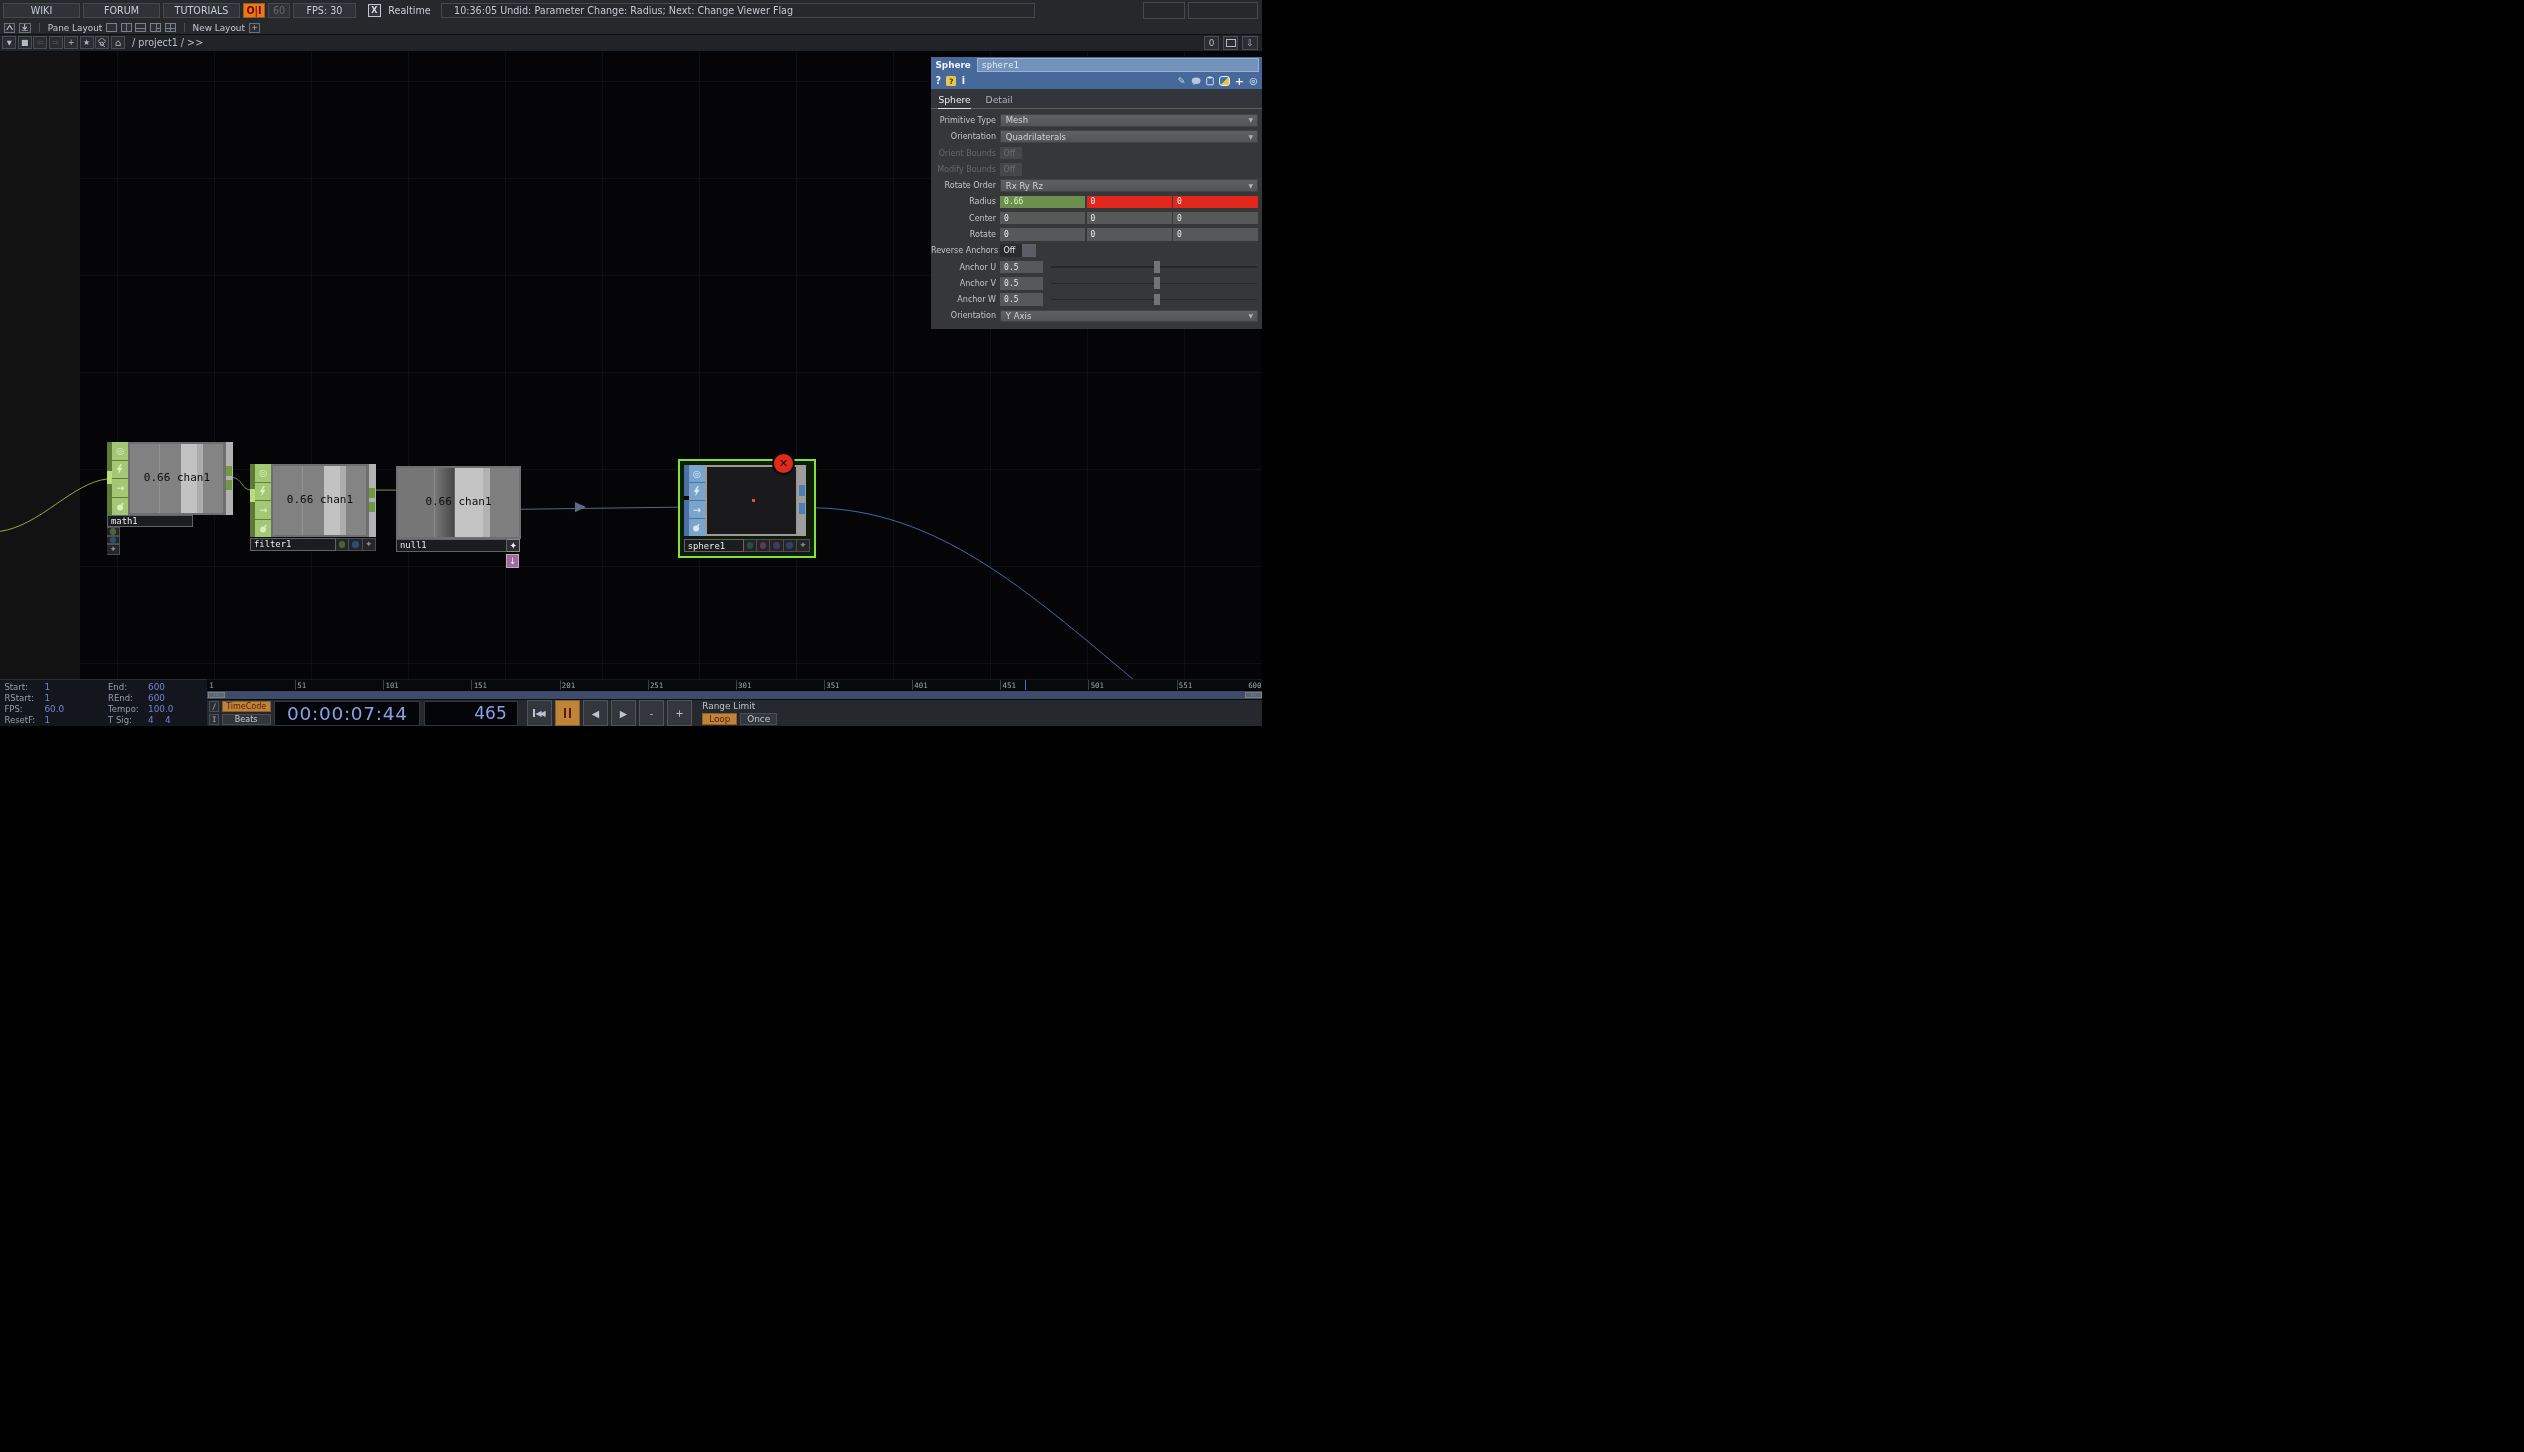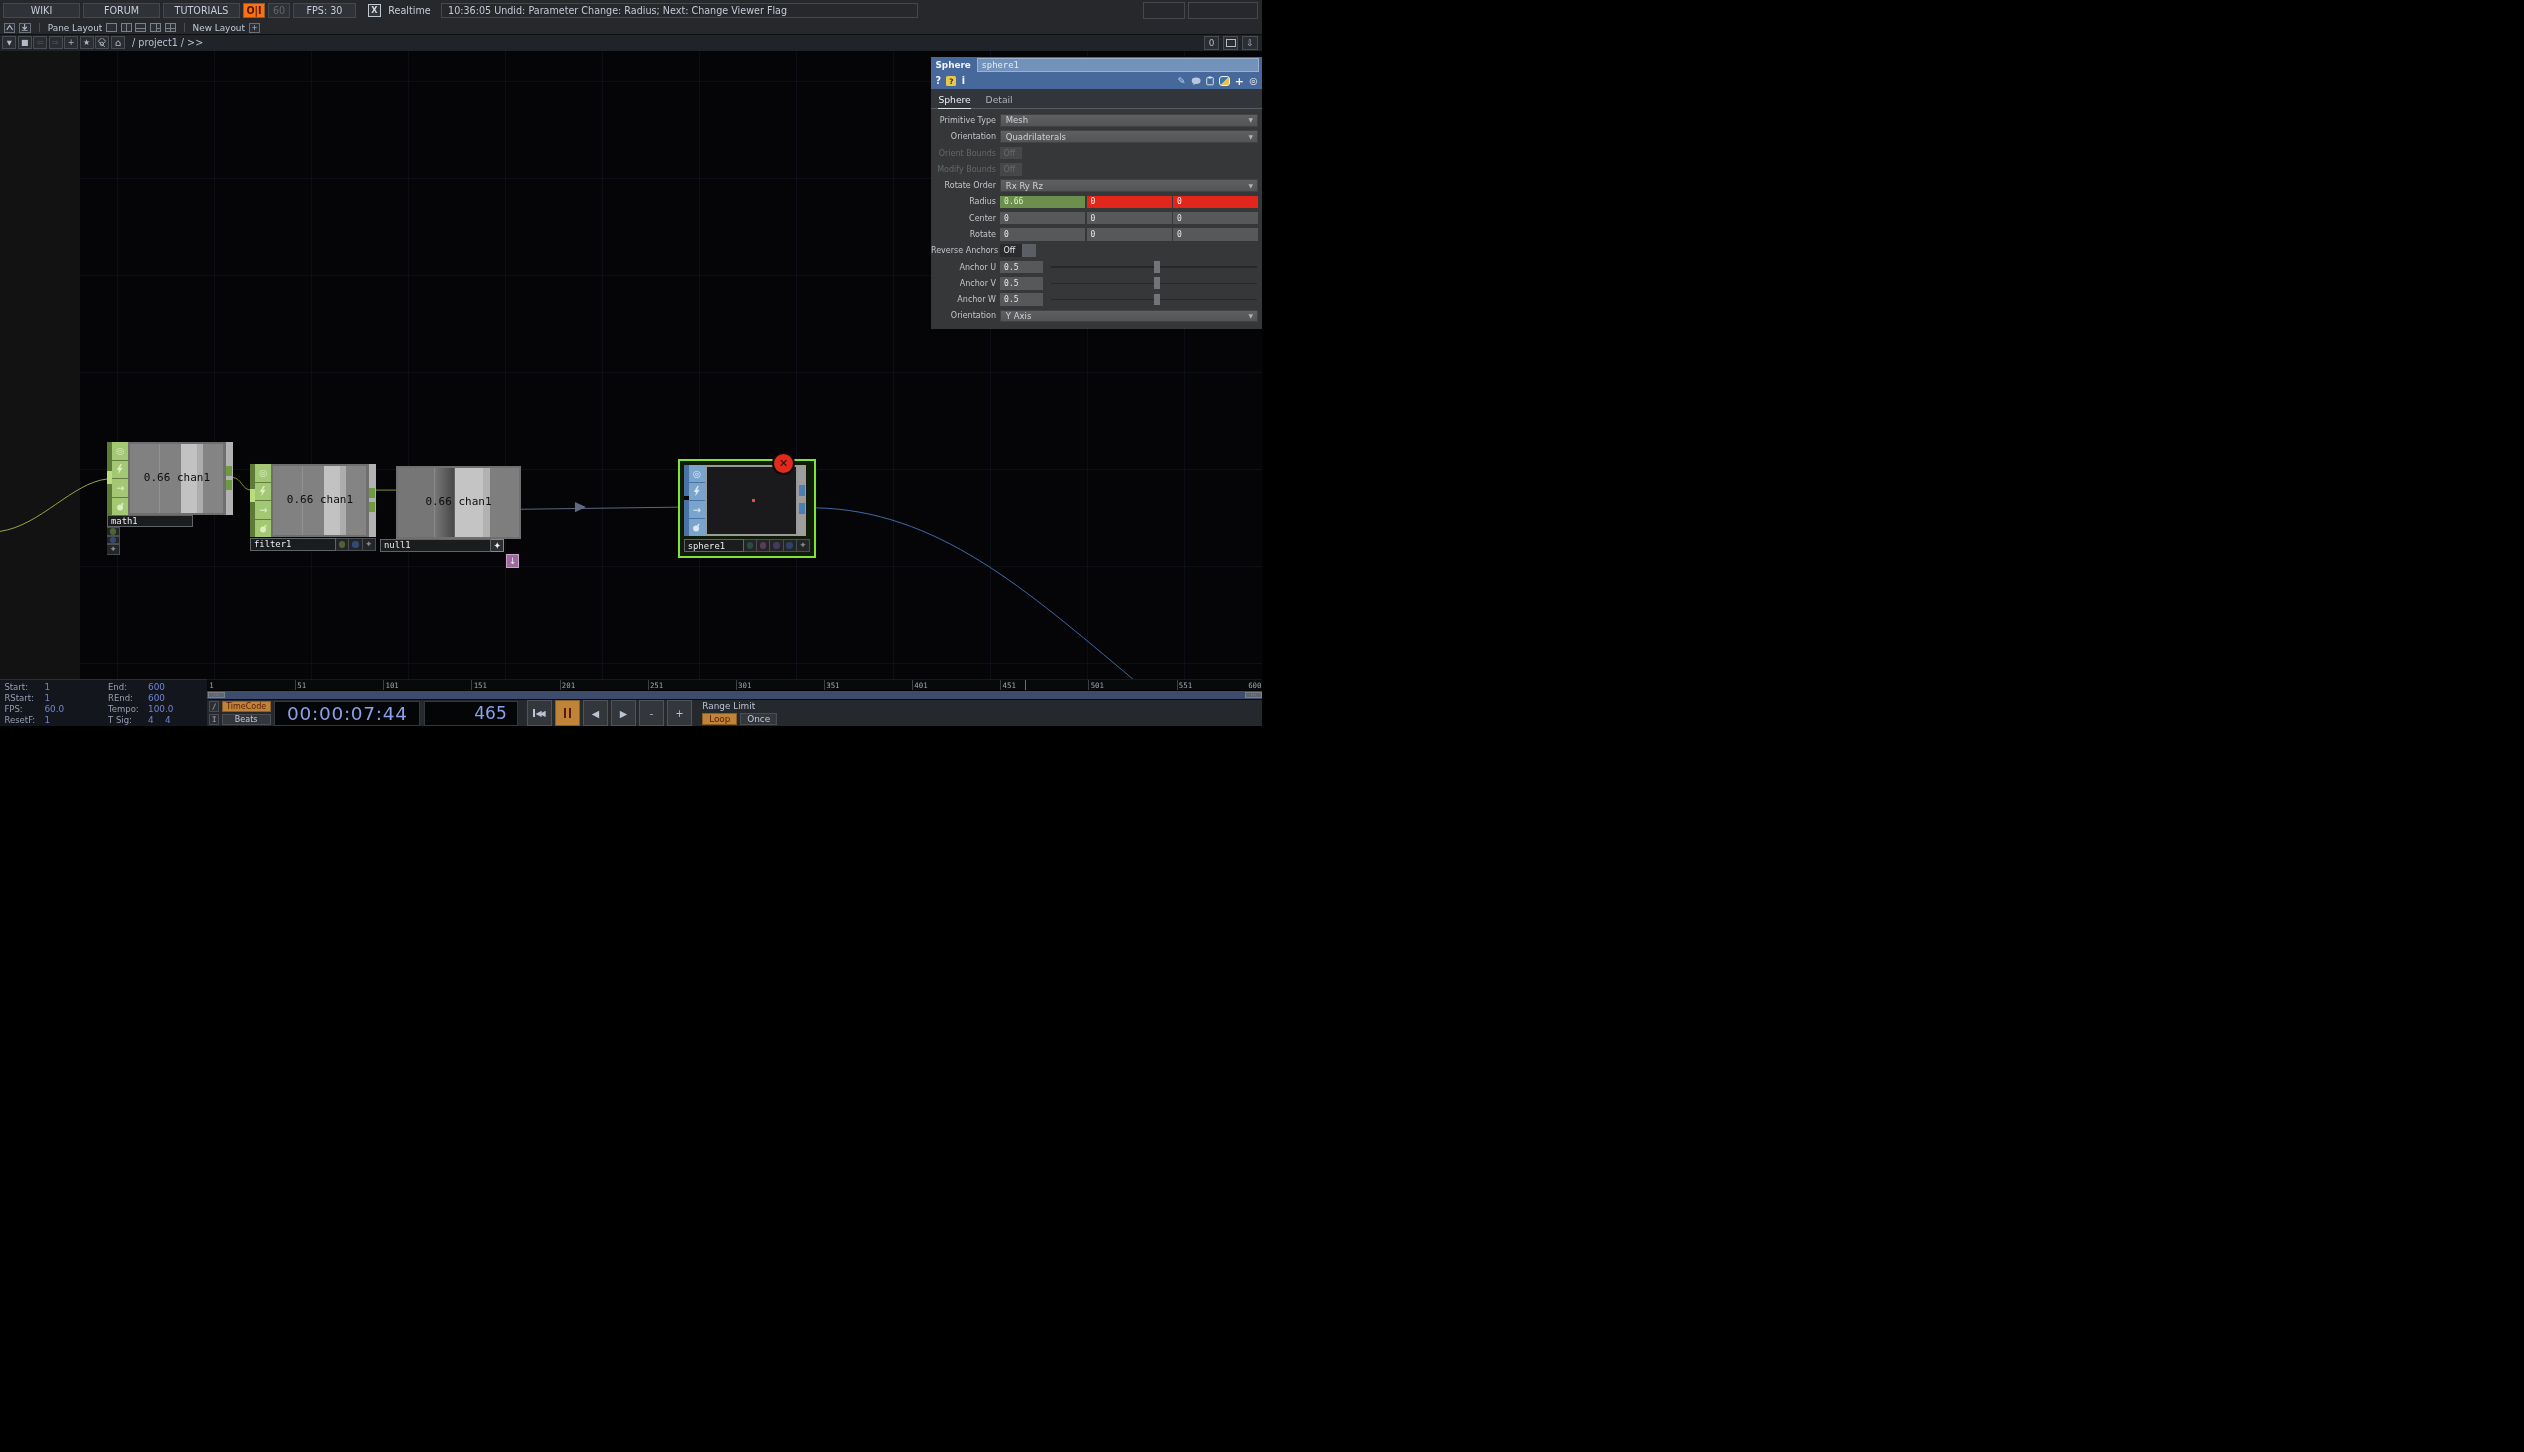--- a/index.html
+++ b/index.html
@@ -10,22 +10,22 @@
            border-bottom:0.7px solid #0e0f11;display:flex;align-items:center;padding:0 3px;gap:3px;}
   .mbtn{height:15.5px;background:#2f3237;border:0.7px solid #45494f;color:#c6cdd9;font-size:9.6px;
         display:flex;align-items:center;justify-content:center;box-sizing:border-box;}
   .w-link{width:77px;}
   .oi{width:22px;background:#f97316;color:#551508;font-weight:bold;border-color:#8a5f28;}
   .oi-val{width:22px;color:#63676d;}
   .fps{width:63px;}
   .chk{width:11px;height:11px;border:0.7px solid #c2c8d2;background:#33373c;color:#d8dce4;
        font-size:8px;font-weight:bold;display:flex;align-items:center;justify-content:center;margin-left:8.9px;}
   .rt-label{font-size:9.6px;color:#c6cdd9;margin:0 4.4px;}
-  .statusbox{width:477px;height:15.5px;border:0.7px solid #45494f;color:#c3cad6;font-size:9.6px;
-             display:flex;align-items:center;padding:0 6px;margin-left:3px;box-sizing:border-box;
+  .statusbox{width:594px;height:15.5px;border:0.7px solid #45494f;color:#c3cad6;font-size:9.6px;
+             display:flex;align-items:center;padding:0 12px;margin-left:3px;box-sizing:border-box;
              white-space:nowrap;overflow:hidden;}
   .mspacer{flex:1;}
   .mempty1{width:40px;height:15.5px;border:0.7px solid #45494f;}
   .mempty2{width:68px;height:15.5px;border:0.7px solid #45494f;margin-right:1.5px;}
   
   .layoutbar{position:absolute;left:0;top:21.4px;right:0;height:12.6px;background:#26282c;
              border-bottom:0.7px solid #0e0f11;display:flex;align-items:center;padding:0 3.7px;gap:3.7px;}
   .libox{width:11.8px;height:10.3px;border:0.7px solid #6a7078;background:#2c3036;display:flex;
          align-items:center;justify-content:center;color:#b9c1cd;font-size:7.4px;box-sizing:border-box;}
   .ldiv{width:0.7px;height:8.9px;background:#4a4e54;margin:0 4.4px;}
@@ -369,21 +369,21 @@
         </div>
       <div class="nbtn">
           <span class="sparkle">✦</span>
         </div>
     </div>
 
     <div class="nullviewer" style="left:396px;top:415px;">
       <div class="stripes2"></div>
       <span class="nval">0.66 chan1</span>
     </div>
-    <div class="namerow" style="left:380px;top:488px;width:125px;">
+    <div class="namerow" style="left:396px;top:488px;width:125px;">
       <div class="namefield" style="width:111px;">null1</div>
       <div class="nbtn" style="background:#2c2e31;border-color:#85888d;">
           <span class="sparkle bright">✦</span>
         </div>
     </div>
     <div class="purplebtn" style="left:506px;top:503px;">↓</div>
 
     <div class="selwrap" style="left:678px;top:408px;">
       <div class="sopnode">
         <div class="sop-instrip">

